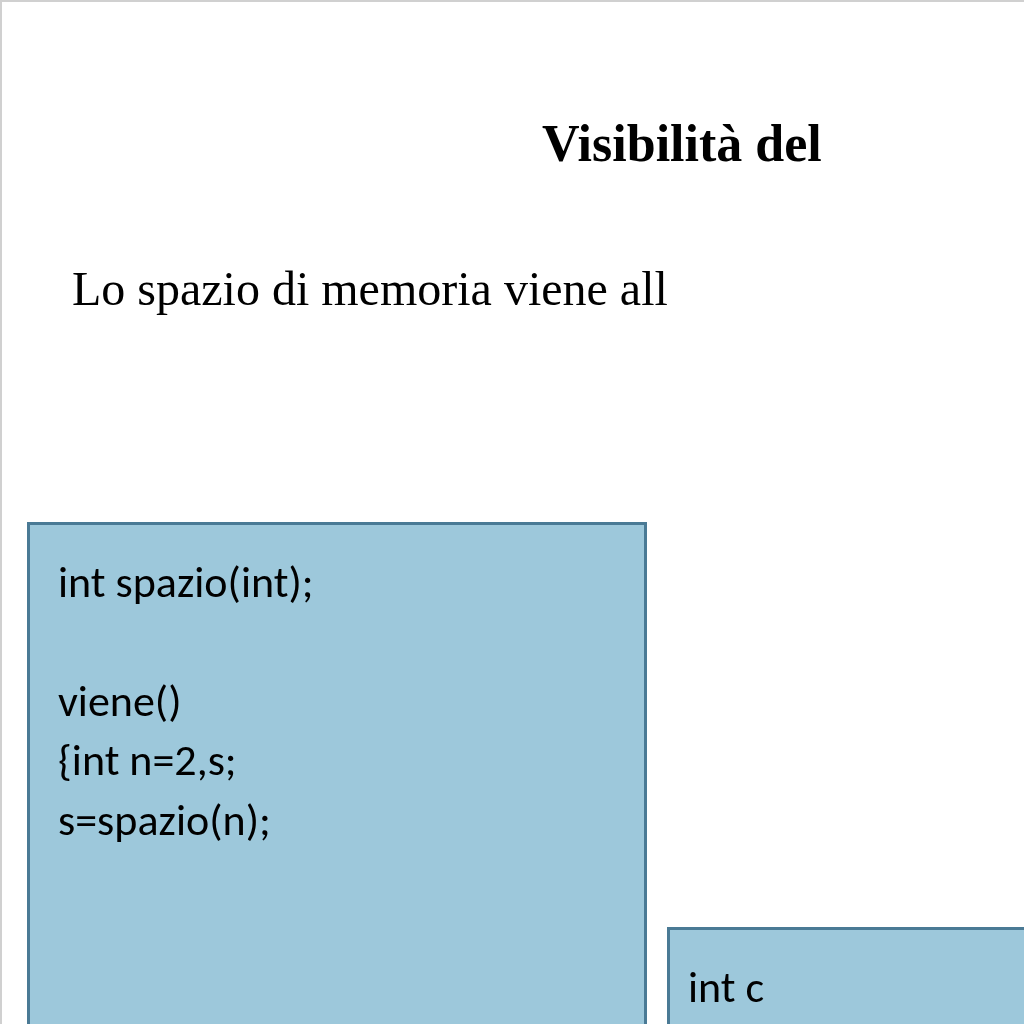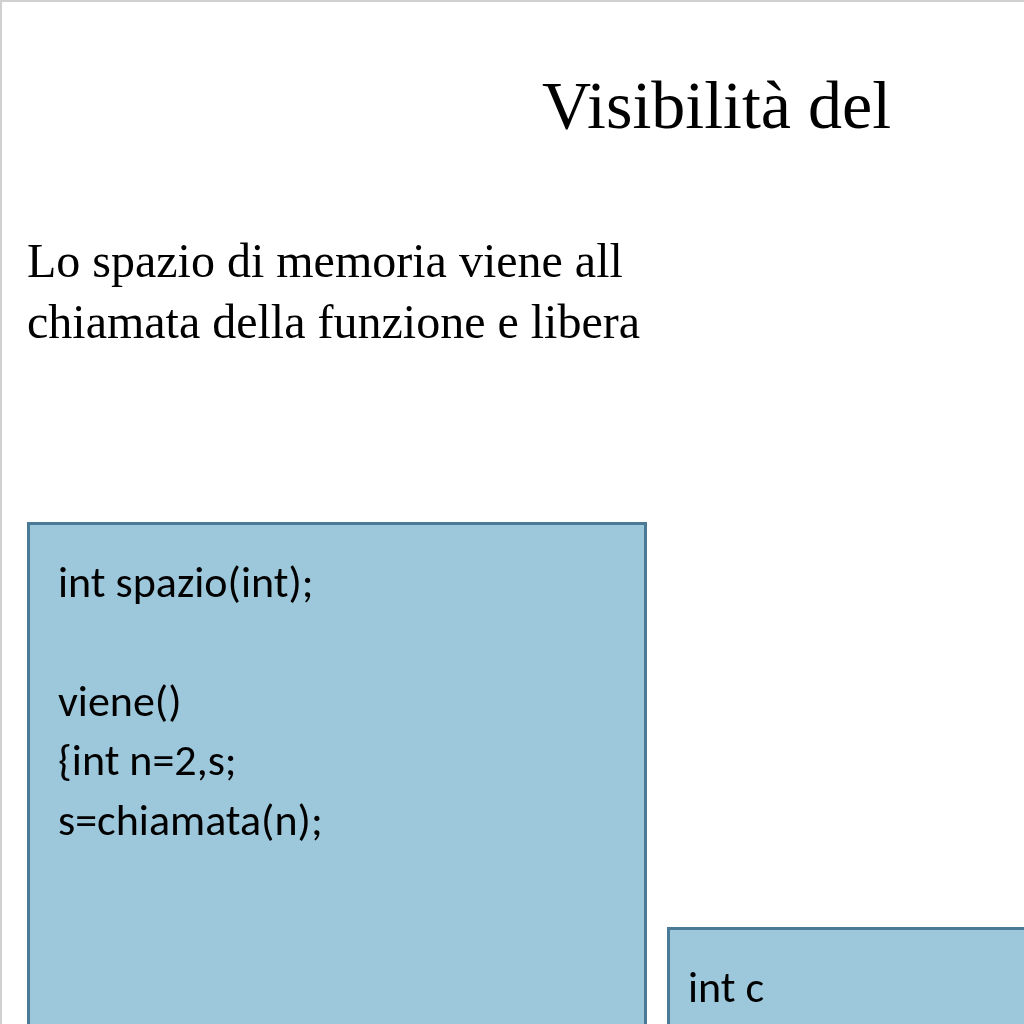--- a/index.html
+++ b/index.html
@@ -11,35 +11,36 @@
       width: 1024px;
       height: 1024px;
       background: #ffffff;
       font-family: "Times New Roman", Times, serif;
       overflow: hidden;
       position: relative;
       border-left: 2px solid #d0d0d0;
       border-top: 2px solid #d0d0d0;
     }
     .title {
-      font-size: 68px;
-      font-weight: normal;
+      font-size: 52px;
+      font-weight: bold;
       color: #000000;
       text-align: left;
-      padding-top: 64px;
+      padding-top: 112px;
       padding-left: 540px;
       white-space: nowrap;
     }
     .body-text {
       font-size: 48px;
       color: #000000;
       padding-top: 85px;
-      padding-left: 25px;
+      padding-left: 40px;
       line-height: 1.28;
       white-space: nowrap;
+      margin-left: 30px;
     }
     .code-box {
       position: absolute;
       top: 520px;
       left: 25px;
       width: 620px;
       height: 510px;
       background: #9dc8db;
       border: 3px solid #4a7a95;
       padding: 28px 28px;
@@ -70,26 +71,25 @@
       height: 1.35em;
     }
   </style>
 </head>
 <body>
 
 <div class="title">Visibilità del</div>
 
 <div class="body-text">
   <div>Lo spazio di memoria viene all</div>
-  <div>chiamata della funzione e libera</div>
 </div>
 
 <div class="code-box">
   <div class="code-line">int spazio(int);</div>
   <div class="blank-line"></div>
   <div class="code-line">viene()</div>
   <div class="code-line">{int n=2,s;</div>
-  <div class="code-line">s=chiamata(n);</div>
+  <div class="code-line">s=spazio(n);</div>
 </div>
 
 <div class="code-box-2">
   <div class="code-line">int c</div>
 </div>
 
 </body></html>

